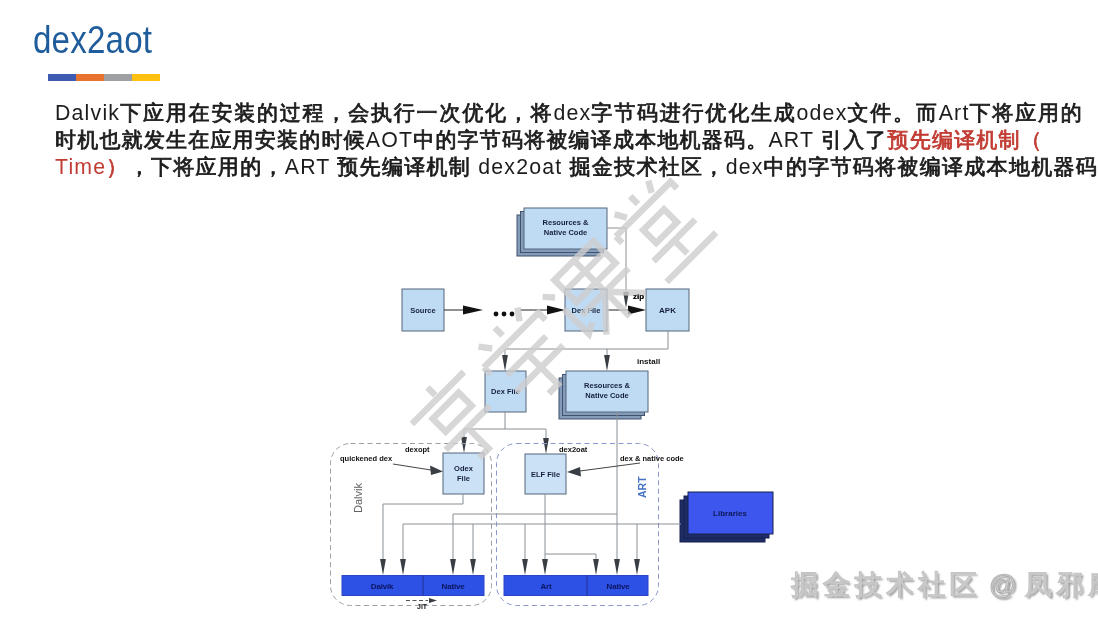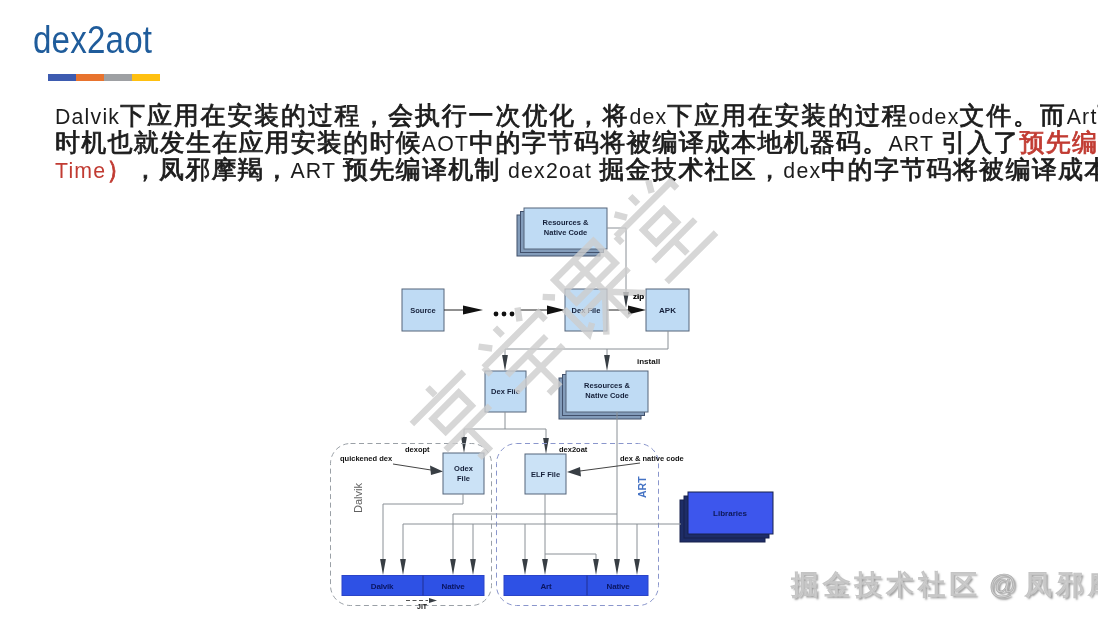--- a/index.html
+++ b/index.html
@@ -4,41 +4,41 @@
 html,body{margin:0;padding:0;width:1098px;height:620px;background:#fff;overflow:hidden;
   font-family:"Liberation Sans",sans-serif;}
 .abs{position:absolute;}
 #title{left:33px;top:18px;font-size:39px;color:#1f5c9b;letter-spacing:0.2px;transform:scaleX(.85);transform-origin:0 0;}
 #bar{left:48px;top:74px;width:112px;height:7px;font-size:0;}
 #bar i{display:inline-block;height:7px;width:28px;}
 #para{left:55px;top:99px;width:1020px;font-size:21.3px;color:#1c1c1c;}
 #para .ln{height:27.2px;white-space:nowrap;}
 #para .ln:nth-child(2) .cj{letter-spacing:1.2px;}
 #para .ln:nth-child(3) .cj{letter-spacing:1.3px;}
-.cj{font-size:25px;letter-spacing:1.8px;-webkit-text-stroke:.8px currentColor;}
+.cj{font-size:21px;letter-spacing:1.8px;-webkit-text-stroke:.8px currentColor;}
 .lt{letter-spacing:1.2px;}
 .red{color:#c13b32;}
 #footer{left:791px;top:567px;font-size:27.5px;color:#cdcdcd;white-space:nowrap;
   text-shadow:2px 2px 2px rgba(125,125,125,.85);-webkit-text-stroke:.7px #a8a8a8;}
 #footer .cjf{letter-spacing:4.2px;-webkit-text-stroke:1.1px #c4c4c4;}
 svg text{font-family:"Liberation Sans",sans-serif;}
 </style></head>
 <body>
 
 <div class="abs" id="title">dex2aot</div>
 
 <div class="abs" id="bar"><i style="background:#3d5bb0"></i><i style="background:#e8732e"></i><i style="background:#9ea0a3"></i><i style="background:#ffc010"></i></div>
 
 <div class="abs" id="para">
 
-<div class="ln"><span class="lt">Dalvik</span><span class="cj">下应用在安装的过程，会执行一次优化，将</span><span class="lt">dex</span><span class="cj">下应用在安装的过程</span><span class="lt">odex</span><span class="cj">文件。而</span><span class="lt">Art</span><span class="cj">下将应用的</span></div>
+<div class="ln"><span class="lt">Dalvik</span><span class="cj">下应用在安装的过程，会执行一次优化，将</span><span class="lt">dex</span><span class="cj">字节码进行优化生成</span><span class="lt">odex</span><span class="cj">文件。而</span><span class="lt">Art</span><span class="cj">下将应用的</span></div>
 
 <div class="ln"><span class="cj">时机也就发生在应用安装的时候</span><span class="lt">AOT</span><span class="cj">中的字节码将被编译成本地机器码。</span><span class="lt">ART </span><span class="cj">引入了</span><span class="red"><span class="cj">预先编译机制（</span></span></div>
 
-<div class="ln"><span class="red"><span class="lt">Time</span><span class="cj">）</span></span><span class="cj">，凤邪摩羯，</span><span class="lt">ART </span><span class="cj">预先编译机制</span><span class="lt"> dex2oat </span><span class="cj">掘金技术社区，</span><span class="lt">dex</span><span class="cj">中的字节码将被编译成本地机器码。</span></div>
+<div class="ln"><span class="red"><span class="lt">Time</span><span class="cj">）</span></span><span class="cj">，下将应用的，</span><span class="lt">ART </span><span class="cj">预先编译机制</span><span class="lt"> dex2oat </span><span class="cj">掘金技术社区，</span><span class="lt">dex</span><span class="cj">中的字节码将被编译成本地机器码。</span></div>
 </div>
 
 <svg class="abs" style="left:0;top:0" width="1098" height="620" viewBox="0 0 1098 620">
 <defs>
 <g id="dart" fill="#383e44">
         <polygon points="-2.9,-16 2.9,-16 0,0"></polygon>
       </g>
 </defs>
 
 <g>

